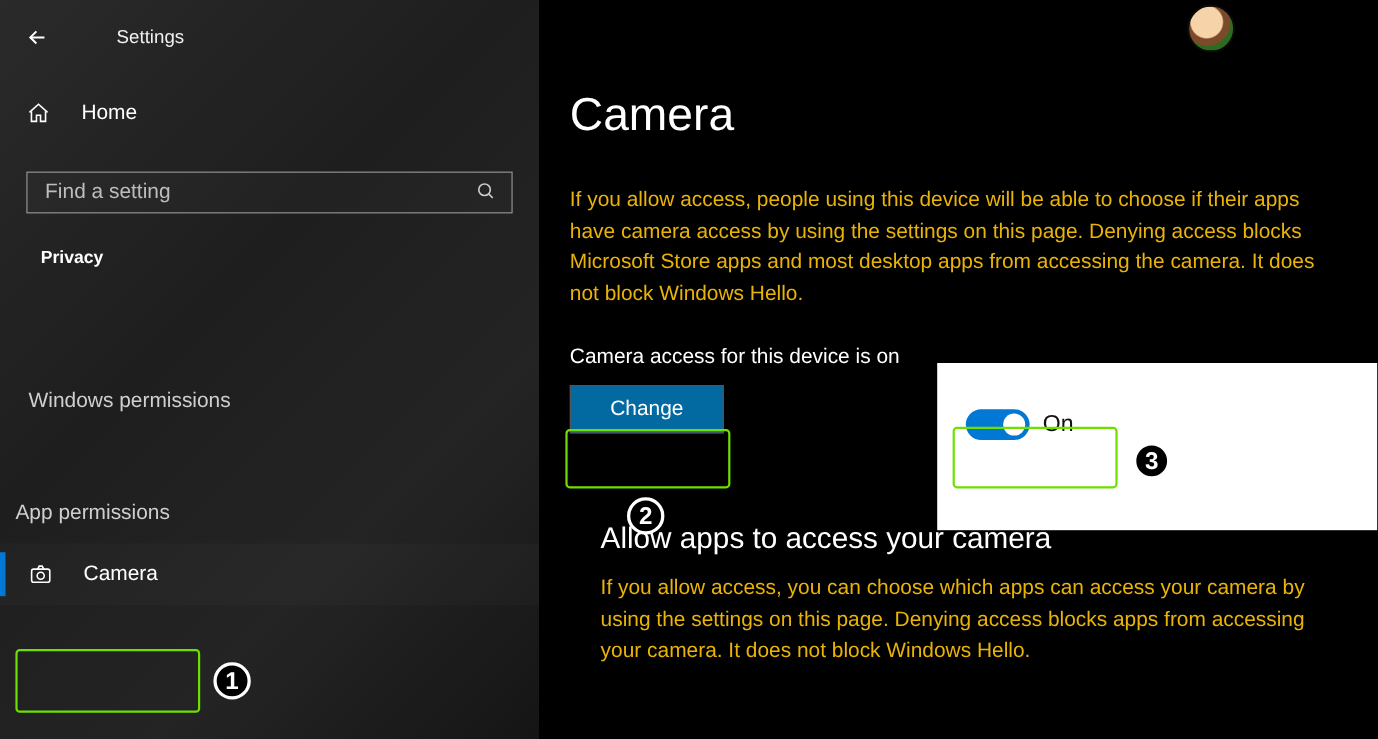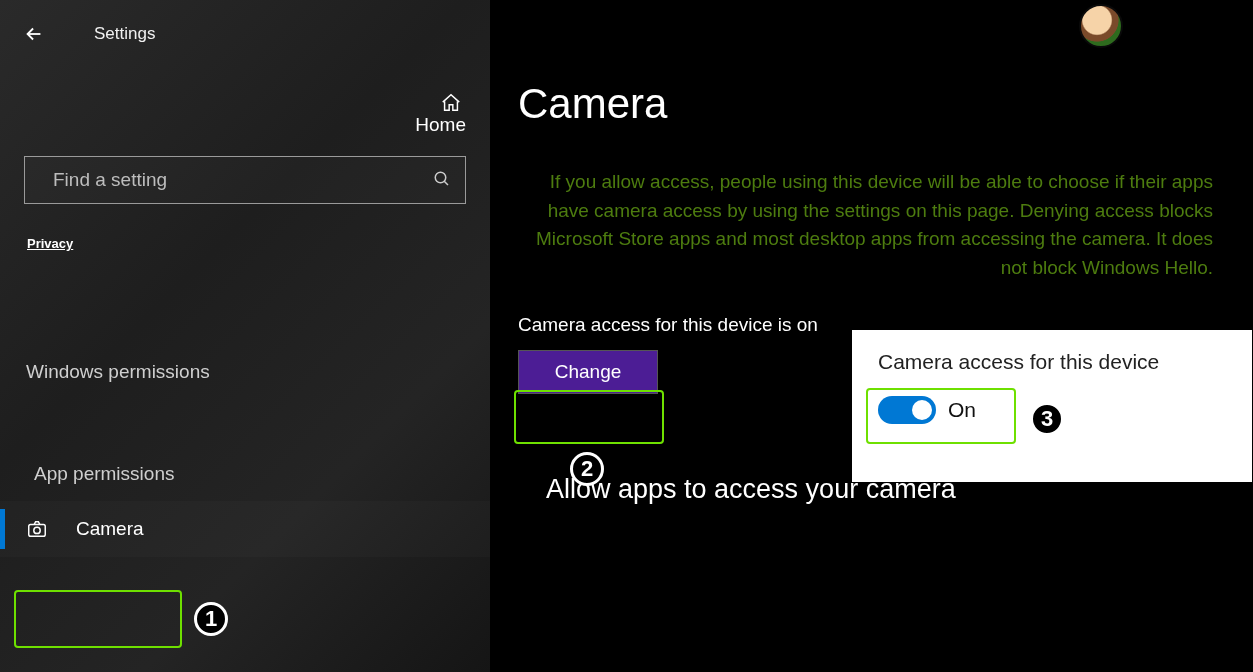--- a/index.html
+++ b/index.html
@@ -20,81 +20,79 @@
     height: 100%;
     background: linear-gradient(135deg, #2a2a2a 0%, #1e1e1e 40%, #242424 70%, #151515 100%);
     padding-top: 10px;
     position: relative;
   }
   .topbar {
     display: flex;
     align-items: center;
     height: 48px;
     padding-left: 22px;
-    gap: 48px;
+    gap: 60px;
   }
   .back-btn {
     width: 24px; height: 24px;
     display: flex; align-items: center; justify-content: center;
     cursor: pointer;
   }
   .back-btn svg { stroke: #fff; }
   .app-title { font-size: 17px; font-weight: 400; color: #f0f0f0; }
 
   .home-row {
-    display: flex; align-items: flex-end;
+    display: flex; align-items: flex-start;
     padding: 0 24px;
     margin-top: 34px;
     height: 46px;
     cursor: pointer;
-    flex-direction: column;
   }
   .home-row .ico { width: 26px; display:flex; align-items:center; }
   .home-row .lbl { margin-left: 24px; font-size: 19px; font-weight: 400; }
 
   .search-row {
     margin: 18px 24px 0 24px;
-    height: 48px;
+    height: 38px;
     border: 1.5px solid #9a9a9a;
     display: flex; align-items: center;
-    padding: 0 12px 0 28px;
+    padding: 0 12px 0 16px;
     background: rgba(255,255,255,0.02);
   }
   .search-row input {
     flex: 1;
     background: transparent;
     border: none;
     outline: none;
     color: #ddd;
     font-size: 19px;
     font-family: inherit;
   }
   .search-row input::placeholder { color: #bdbdbd; }
   .search-row .search-ico { width: 20px; height: 20px; }
 
   .section-label {
-    font-size: 13px;
+    font-size: 16px;
     font-weight: 600;
     color: #fff;
-    padding: 0 27px;
+    padding: 0 37px;
     margin-top: 32px;
-    text-decoration: underline;
   }
   .sub-label {
     font-size: 19px;
     font-weight: 400;
     color: #cfcfcf;
     padding: 0 26px;
     margin-top: 110px;
   }
   .sub-label2 {
     font-size: 19px;
     font-weight: 400;
     color: #cfcfcf;
-    padding: 0 34px;
+    padding: 0 14px;
     margin-top: 80px;
   }
 
   .nav-item {
     display: flex; align-items: center;
     height: 56px;
     padding: 0 26px;
     margin-top: 30px;
     cursor: pointer;
   }
@@ -144,36 +142,35 @@
     font-weight: 400;
     margin-bottom: 40px;
   }
   .section-title {
     font-size: 27px;
     font-weight: 400;
     line-height: 1.3;
   }
   .body-text {
     font-size: 19px;
-    color: #4d7c0f;
+    color: #eab308;
     line-height: 1.5;
     margin-top: 14px;
     max-width: 740px;
-    text-align: right;
   }
   .status-text {
     font-size: 19px;
     color: #fff;
     margin-top: 32px;
   }
   .change-btn {
     margin-top: 14px;
     width: 140px;
     height: 44px;
-    background: #4c1d95;
+    background: #0369a1;
     border: 1px solid #555;
     color: #fff;
     font-size: 19px;
     font-family: inherit;
     cursor: pointer;
   }
 
   .section2 { margin-top: 78px; margin-left: 28px; }
 
   
@@ -286,29 +283,29 @@
     <h1 class="page-title">Camera</h1>
 
     <p class="body-text">If you allow access, people using this device will be able to choose if their apps have camera access by using the settings on this page. Denying access blocks Microsoft Store apps and most desktop apps from accessing the camera. It does not block Windows Hello.</p>
 
     <div class="status-text">Camera access for this device is on</div>
 
     <button class="change-btn">Change</button>
 
     <div class="section2">
       <h2 class="section-title">Allow apps to access your camera</h2>
+      <p class="body-text">If you allow access, you can choose which apps can access your camera by using the settings on this page. Denying access blocks apps from accessing your camera. It does not block Windows Hello.</p>
     </div>
 
     
     <div class="highlight-box" style="left:24px; top:390px; width:150px; height:54px;"></div>
     <div class="callout" style="left:80px; top:452px;">2</div>
   </main>
 
   <div class="popup">
-    <div class="popup-title">Camera access for this device</div>
     <div class="toggle-row">
       <div class="toggle"></div>
       <span class="toggle-label">On</span>
     </div>
 
     <div class="highlight-box" style="position:absolute; left:14px; top:58px; width:150px; height:56px;"></div>
   </div>
   <div class="callout" style="left:1030px; top:402px;">3</div>
 
   <div class="avatar"></div>

